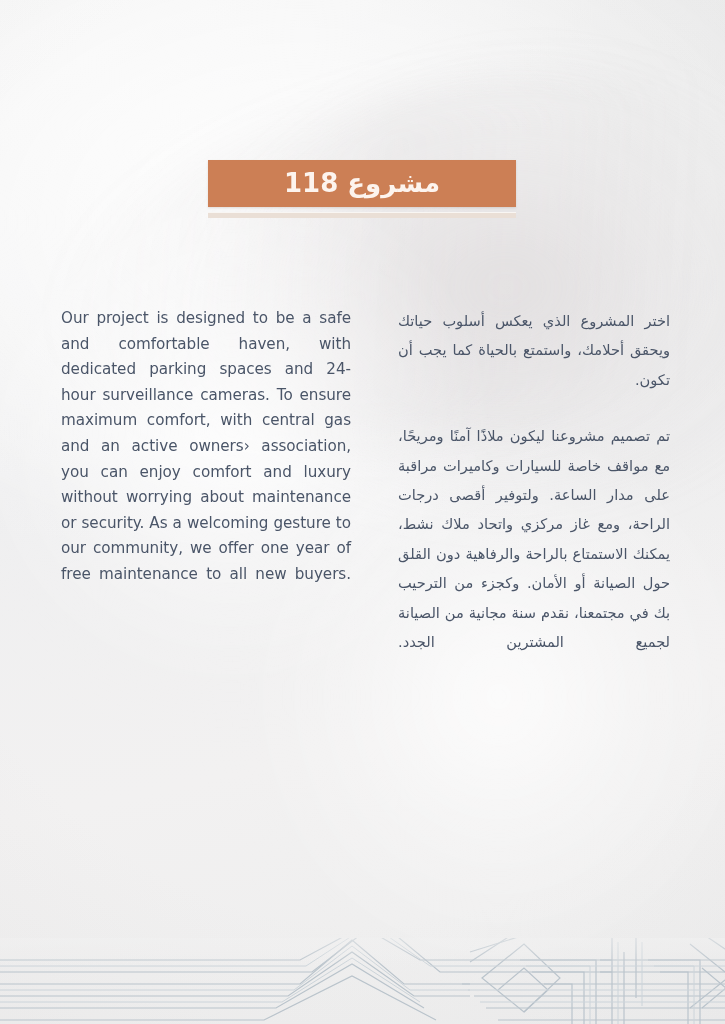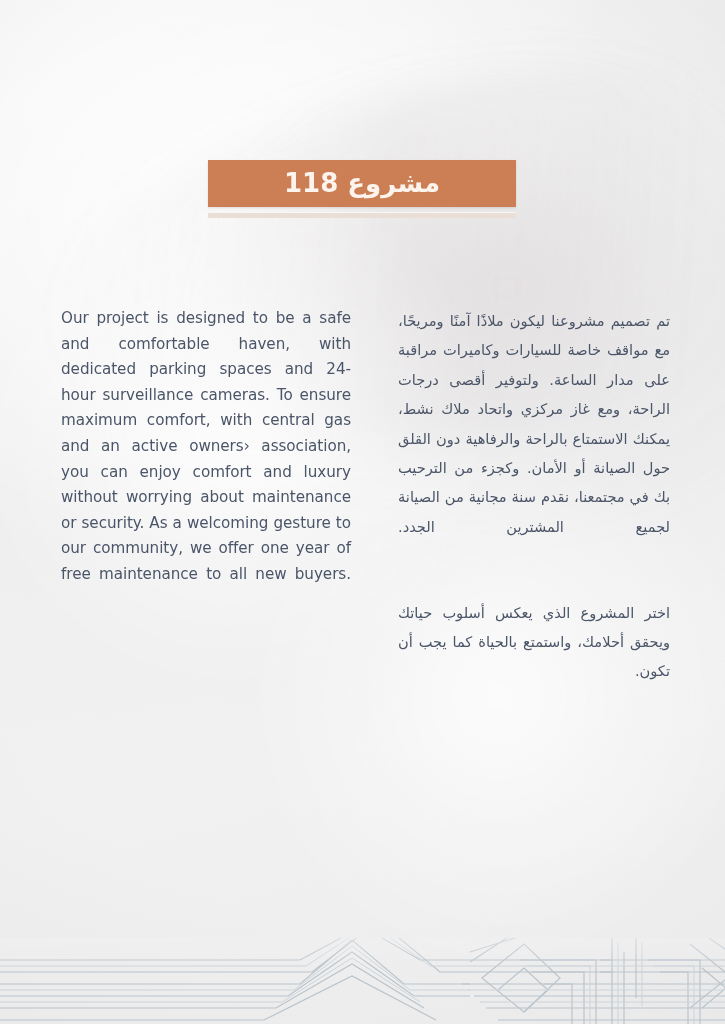--- a/index.html
+++ b/index.html
@@ -214,22 +214,22 @@
     <div class="banner-underline"></div>
   </div>
 
   <div class="columns">
 
     <div class="col col-en">
       <p class="para">Our project is designed to be a safe and comfortable haven, with dedicated parking spaces and 24-hour surveillance cameras. To ensure maximum comfort, with central gas and an active owners› association, you can enjoy comfort and luxury without worrying about maintenance or security. As a welcoming gesture to our community, we offer one year of free maintenance to all new buyers.</p>
     </div>
 
     <div class="col col-ar">
+      <p class="para no-stretch">اختر المشروع الذي يعكس أسلوب حياتك ويحقق أحلامك، واستمتع بالحياة كما يجب أن تكون.</p>
       <p class="para">تم تصميم مشروعنا ليكون ملاذًا آمنًا ومريحًا، مع مواقف خاصة للسيارات وكاميرات مراقبة على مدار الساعة. ولتوفير أقصى درجات الراحة، ومع غاز مركزي واتحاد ملاك نشط، يمكنك الاستمتاع بالراحة والرفاهية دون القلق حول الصيانة أو الأمان. وكجزء من الترحيب بك في مجتمعنا، نقدم سنة مجانية من الصيانة لجميع المشترين الجدد.</p>
-      <p class="para no-stretch">اختر المشروع الذي يعكس أسلوب حياتك ويحقق أحلامك، واستمتع بالحياة كما يجب أن تكون.</p>
     </div>
 
   </div>
 
   <div class="footer-art">
     <svg viewBox="0 0 725 86" preserveAspectRatio="none" aria-hidden="true">
       <g fill="none" stroke="#b9c3cb" stroke-width="1.15" stroke-linejoin="miter" stroke-linecap="butt">
 
         <path d="M-5 22 H300 L352 -6"></path>
         <path d="M-5 34 H312 L364 -6"></path>

